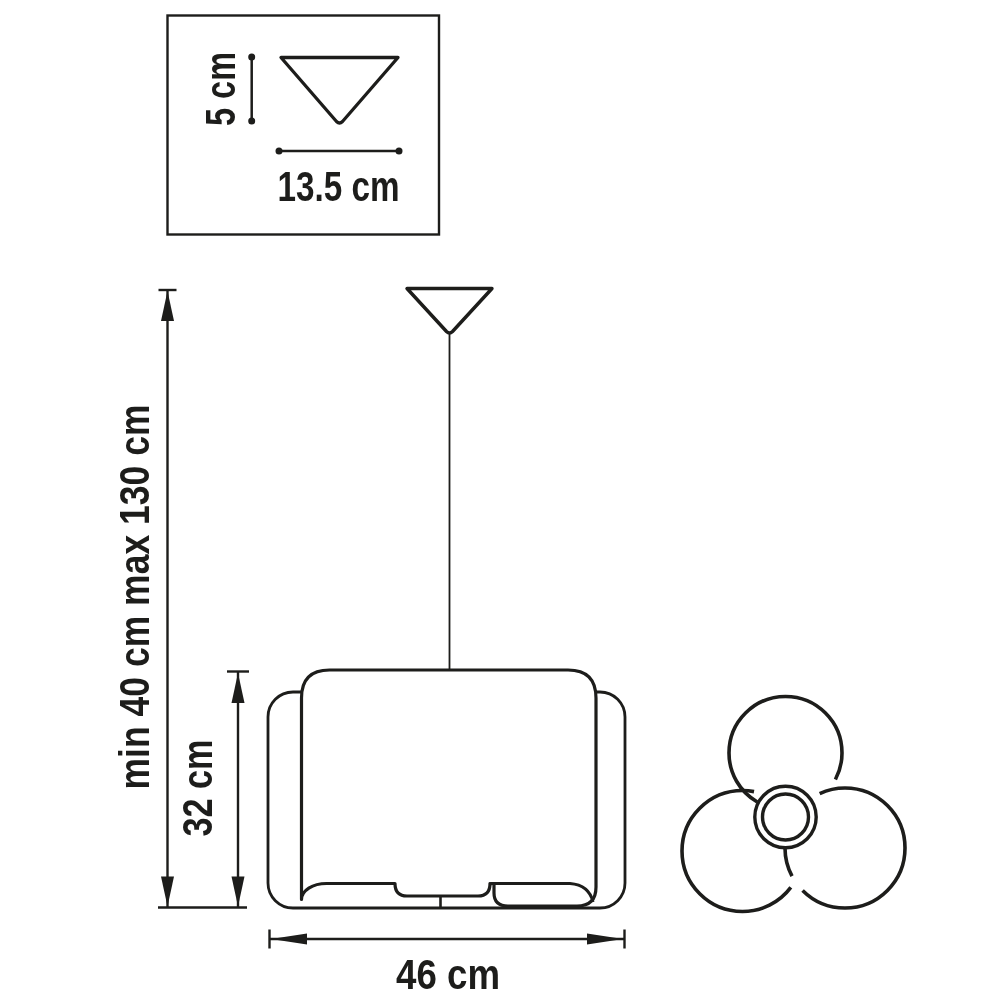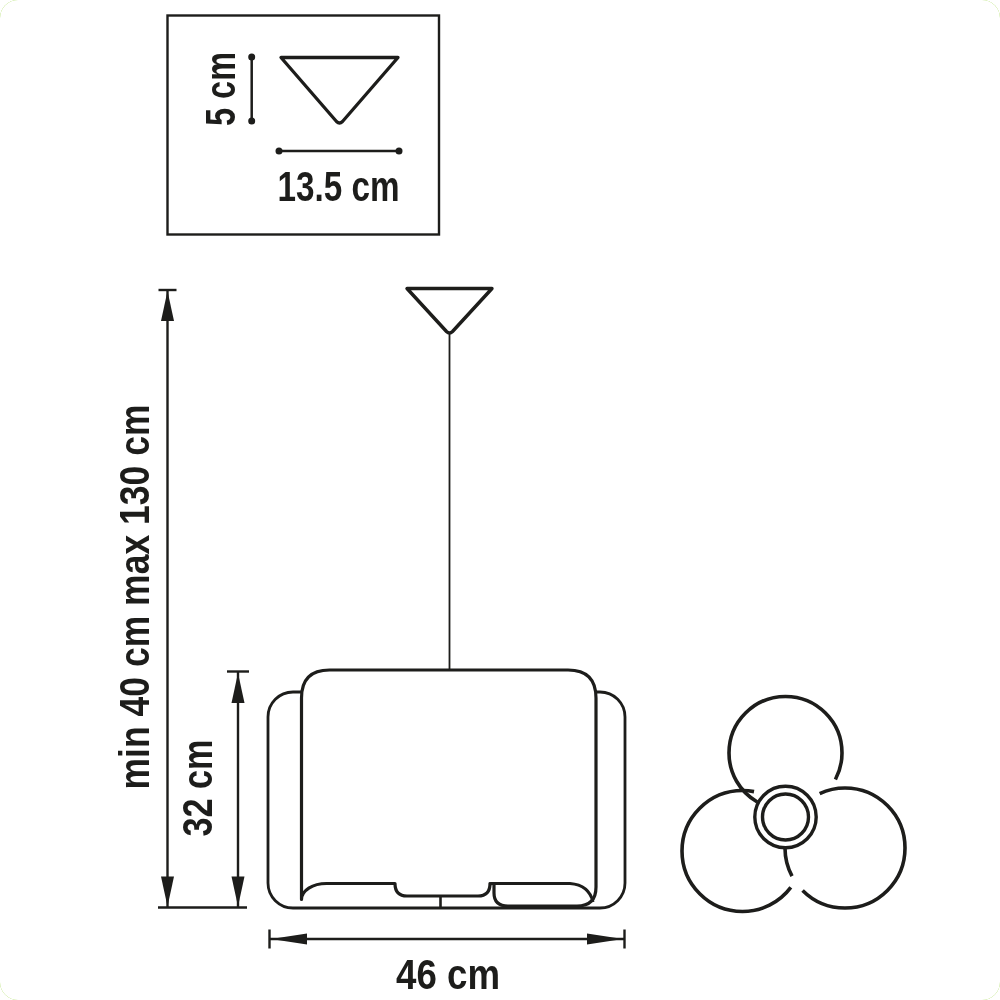--- a/index.html
+++ b/index.html
@@ -6,21 +6,20 @@
     margin: 0;
     padding: 0;
     background: #ffffff;
   }
   .stage {
     position: relative;
     width: 1000px;
     height: 1000px;
     background: #84cc16;
     overflow: hidden;
-    border-radius: 18px;
   }
   svg {
     display: block;
     width: 1000px;
     height: 1000px;
   }
   .dim-label {
     font-family: "Liberation Sans", "DejaVu Sans", sans-serif;
     font-weight: 700;
     font-size: 42px;

